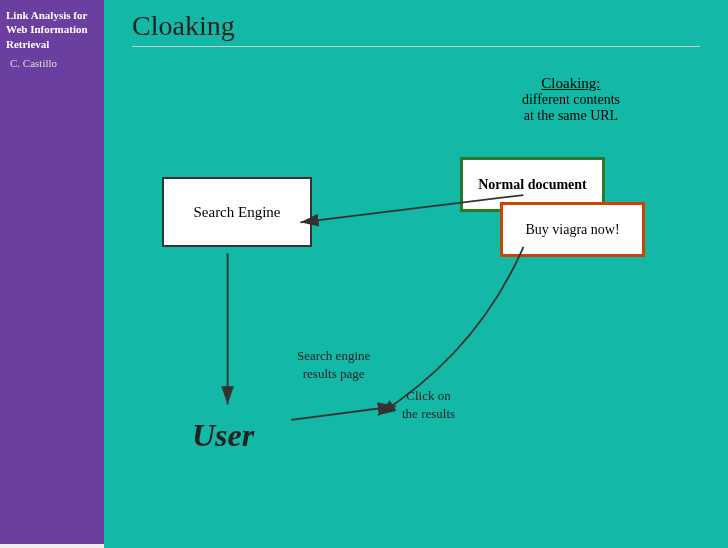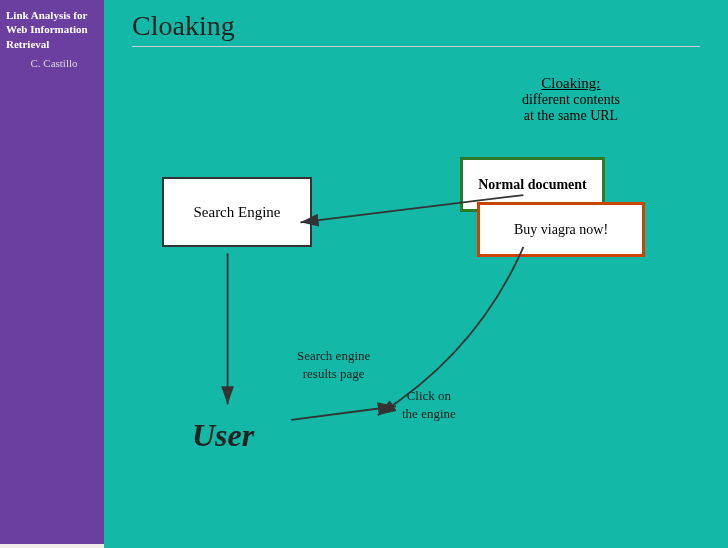--- a/index.html
+++ b/index.html
@@ -28,21 +28,20 @@
       line-height: 1.3;
       font-weight: bold;
       color: white;
       margin-bottom: 6px;
     }
     .sidebar-author {
       font-size: 11px;
       color: #ddd;
       margin-bottom: 12px;
       padding-left: 4px;
-      text-align: center;
     }
     .sidebar-nav {
       display: flex;
       flex-direction: column;
       gap: 6px;
     }
     .sidebar-item {
       font-size: 11px;
       color: #e0d0f0;
       cursor: pointer;
@@ -109,21 +108,21 @@
       align-items: center;
       justify-content: center;
       font-size: 14px;
       font-weight: bold;
     }
 
     .box-spam {
       position: absolute;
       right: 55px;
       top: 145px;
-      width: 168px;
+      width: 145px;
       height: 55px;
       border: 3px solid #cc4400;
       background: white;
       display: flex;
       align-items: center;
       justify-content: center;
       font-size: 14px;
       text-align: center;
     }
 
@@ -214,21 +213,21 @@
 
     <div class="box-user">User</div>
 
     <div class="label-search-results">
       <div>Search engine</div>
       <div>results page</div>
     </div>
 
     <div class="label-click">
       <div>Click on</div>
-      <div>the engine</div>
+      <div>the results</div>
     </div>
 
     <svg class="arrows-svg" viewBox="0 0 624 480" xmlns="http://www.w3.org/2000/svg">
       <defs>
         <marker id="arrowhead" markerWidth="10" markerHeight="7" refX="10" refY="3.5" orient="auto">
           <polygon points="0 0, 10 3.5, 0 7" fill="#333"></polygon>
         </marker>
         <marker id="arrowhead-back" markerWidth="10" markerHeight="7" refX="0" refY="3.5" orient="auto">
           <polygon points="10 0, 0 3.5, 10 7" fill="#333"></polygon>
         </marker>

